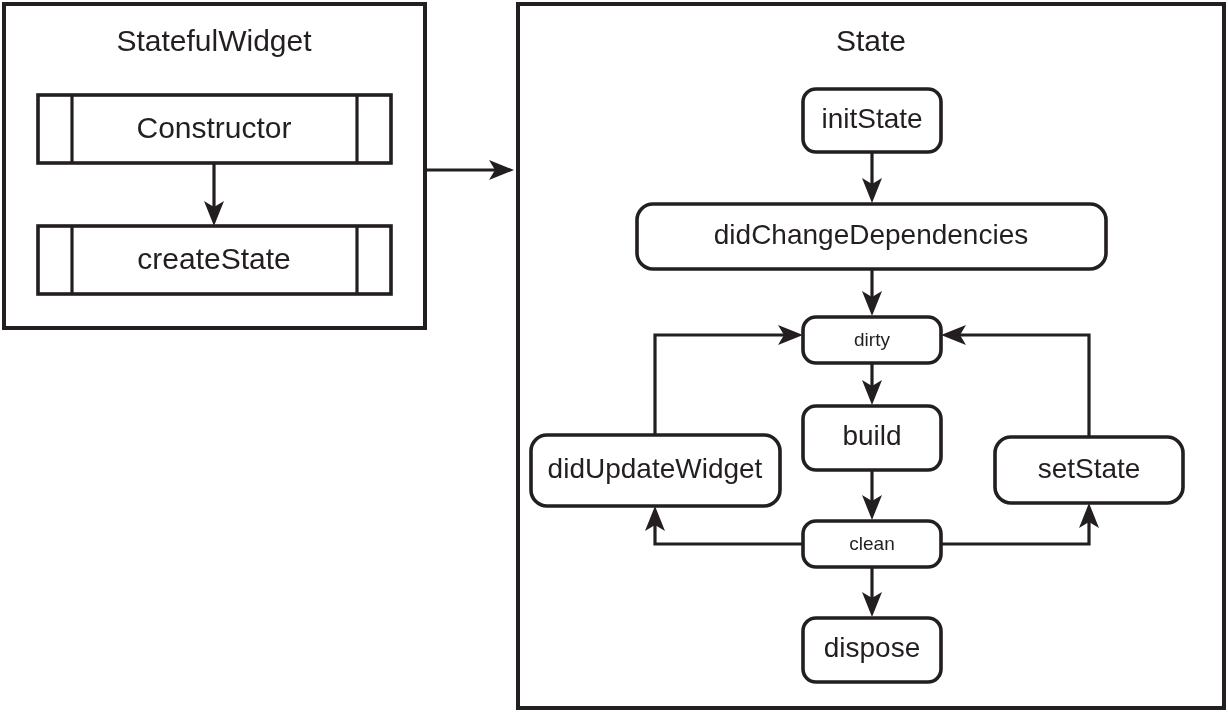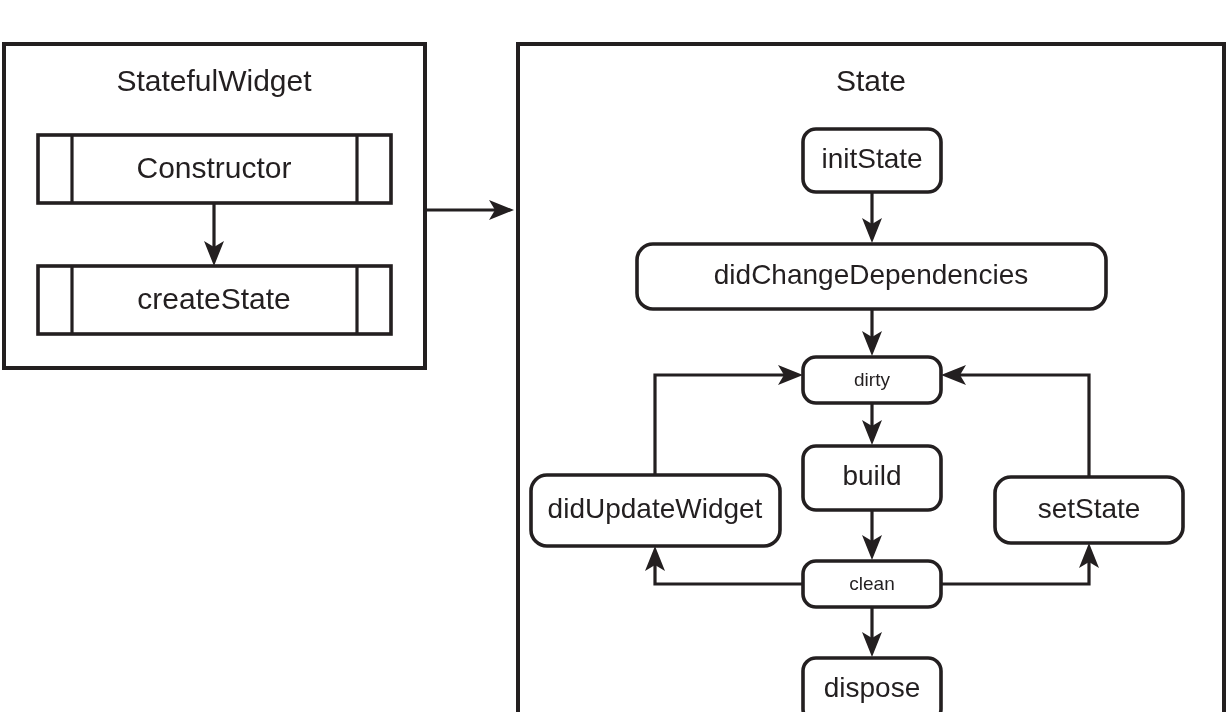--- a/index.html
+++ b/index.html
@@ -11,21 +11,20 @@
     width: 1228px;
     height: 712px;
     font-family: "Liberation Sans", sans-serif;
     overflow: hidden;
   }
   #diagram-root {
     position: relative;
     width: 1228px;
     height: 542px;
     background: #ffffff;
-    margin-top: 40px;
   }
   svg#flow {
     display: block;
     width: 1228px;
     height: 712px;
   }
   .panel-box {
     fill: #ffffff;
     stroke: #231f20;
     stroke-width: 4;

